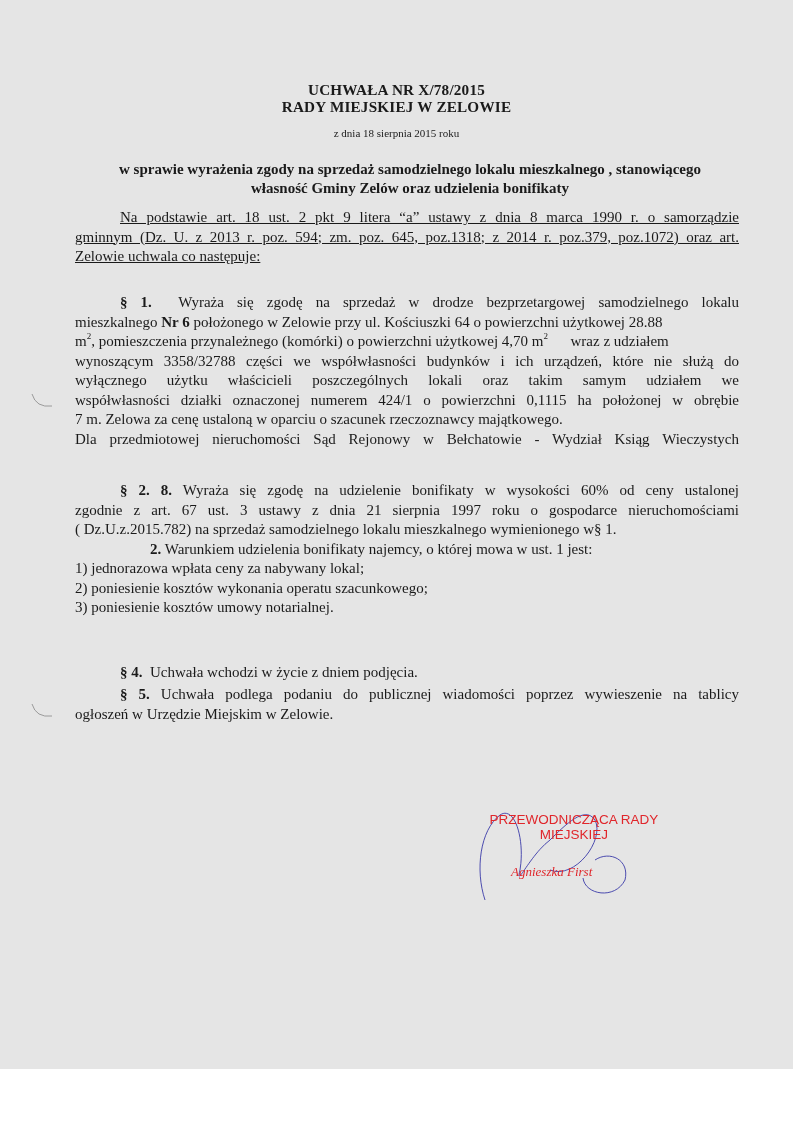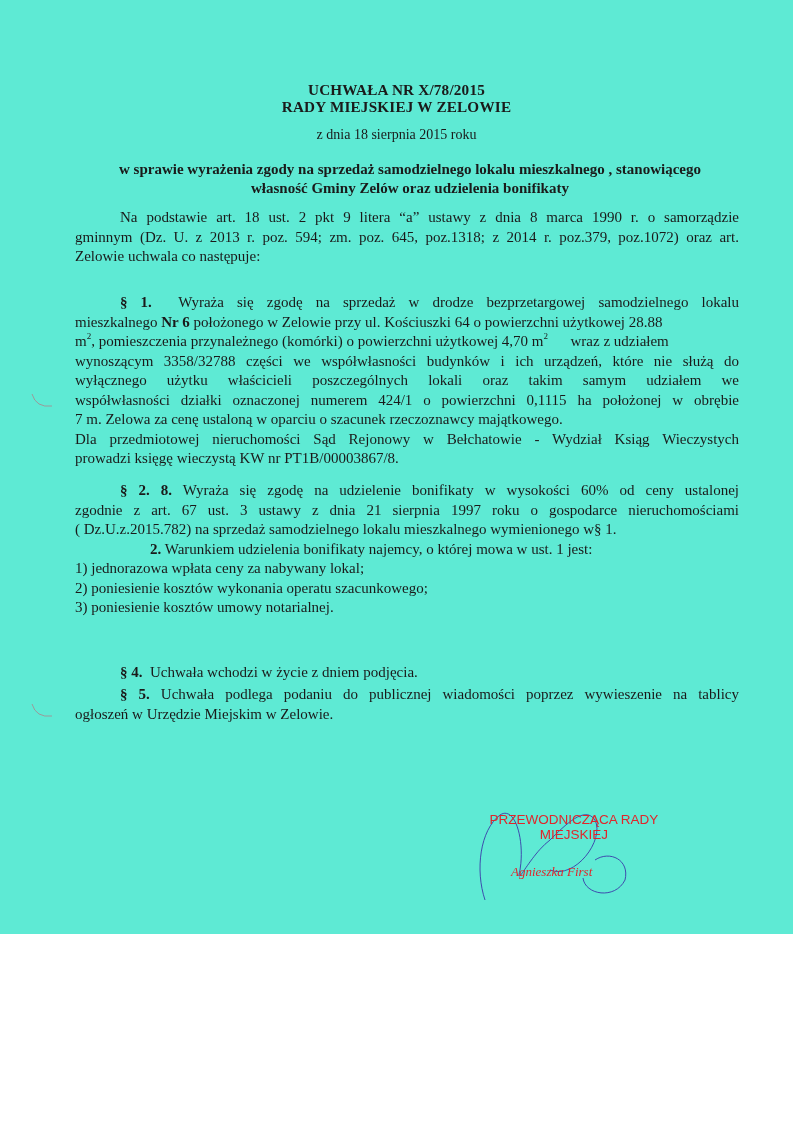--- a/index.html
+++ b/index.html
@@ -1,19 +1,19 @@
 <!DOCTYPE html>
 <html><head>
   <meta charset="utf-8">
   <style>
     html, body { margin:0; padding:0; background:#ffffff; }
     body { width:793px; height:1123px; position:relative; overflow:hidden; font-family:"Liberation Serif", "DejaVu Serif", serif; color:#1a1a1a; }
-    .page { position:absolute; left:0; top:0; width:793px; height:934px; background:#5eead4; }
+    .page { position:absolute; left:0; top:0; width:793px; height:1069px; background:#e5e5e5; }
     .hdr { position:absolute; left:0; width:793px; text-align:center; font-weight:bold; font-size:15.2px; letter-spacing:0.2px; }
-    .date { position:absolute; left:0; width:793px; text-align:center; font-size:14px; }
+    .date { position:absolute; left:0; width:793px; text-align:center; font-size:11px; }
     .subj { position:absolute; left:90px; width:640px; text-align:center; font-weight:bold; font-size:15px; line-height:19px; }
     .para { position:absolute; left:75px; width:664px; font-size:15px; line-height:19.5px; text-align:justify; }
     .line { display:block; white-space:nowrap; }
     .j { text-align:justify; text-align-last:justify; display:block; white-space:normal; }
     b { font-weight:bold; }
     sup { font-size:9px; vertical-align:7px; line-height:0; }
     .stamp { position:absolute; left:474px; top:812px; width:200px; font-family:"Liberation Sans", "DejaVu Sans", sans-serif; color:#e0262b; font-size:13.5px; text-align:center; line-height:15px; }
     .stamp .name { font-family:"Liberation Serif", serif; font-style:italic; font-size:13px; margin-top:22px; display:block; text-align:left; padding-left:37px; }
     .sig { position:absolute; left:455px; top:800px; width:200px; height:110px; }
     .mark { position:absolute; }
@@ -25,42 +25,41 @@
 
   <div class="hdr" style="top:81px;">UCHWAŁA NR  X/78/2015</div>
   <div class="hdr" style="top:98px;">RADY MIEJSKIEJ W ZELOWIE</div>
   <div class="date" style="top:127px;">z dnia 18 sierpnia 2015 roku</div>
 
   <div class="subj" style="top:160px;">
     <span class="line">w sprawie wyrażenia zgody na sprzedaż samodzielnego lokalu mieszkalnego , stanowiącego</span>
     <span class="line">własność Gminy Zelów oraz udzielenia bonifikaty</span>
   </div>
 
-  <div class="para" style="top:208px;">
+  <div class="para" style="top:208px;text-decoration:underline;">
     <span class="j" style="padding-left:45px;">Na podstawie art. 18 ust. 2 pkt 9 litera “a” ustawy z dnia 8 marca 1990 r. o samorządzie</span>
     <span class="j">gminnym (Dz. U. z 2013 r. poz. 594; zm. poz. 645, poz.1318; z 2014 r. poz.379, poz.1072) oraz art.</span>
     <span class="line">Zelowie uchwala co następuje:</span>
   </div>
 
   <div class="para" style="top:293px;">
     <span class="j" style="padding-left:45px;">
       <b>§ 1.</b>&nbsp;&nbsp;<span>Wyraża się zgodę na sprzedaż  w drodze bezprzetargowej samodzielnego lokalu</span>
     </span>
     <span class="line">
       <span>mieszkalnego </span><b>Nr 6</b><span>  położonego w Zelowie przy ul. Kościuszki 64  o powierzchni użytkowej 28.88</span>
     </span>
     <span class="line">
       <span>m</span><sup>2</sup><span>, pomieszczenia przynależnego (komórki) o powierzchni użytkowej 4,70 m</span><sup>2</sup><span style="white-space:pre">      wraz z udziałem</span>
     </span>
     <span class="j">wynoszącym 3358/32788 części we współwłasności budynków i ich urządzeń, które nie służą do</span>
     <span class="j">wyłącznego użytku właścicieli poszczególnych lokali oraz takim samym udziałem we</span>
     <span class="j">współwłasności  działki oznaczonej numerem 424/1 o powierzchni 0,1115 ha położonej w obrębie</span>
     <span class="line">7 m. Zelowa za cenę ustaloną w oparciu o szacunek rzeczoznawcy majątkowego.</span>
     <span class="j">Dla przedmiotowej nieruchomości Sąd Rejonowy w Bełchatowie - Wydział Ksiąg Wieczystych</span>
-    <span class="line">prowadzi księgę wieczystą KW nr PT1B/00003867/8.</span>
   </div>
 
   <div class="para" style="top:481px;">
     <span class="j" style="padding-left:45px;">
       <b>§ 2. 8.</b> <span>Wyraża się zgodę na udzielenie bonifikaty w wysokości 60% od ceny ustalonej</span>
     </span>
     <span class="j">zgodnie z art. 67 ust. 3  ustawy  z dnia 21 sierpnia 1997 roku o gospodarce nieruchomościami</span>
     <span class="line">( Dz.U.z.2015.782) na sprzedaż samodzielnego lokalu mieszkalnego wymienionego w§ 1.</span>
     <span class="line" style="padding-left:75px;">
       <b>2.</b><span> Warunkiem udzielenia bonifikaty najemcy, o której mowa w ust. 1 jest:</span>

